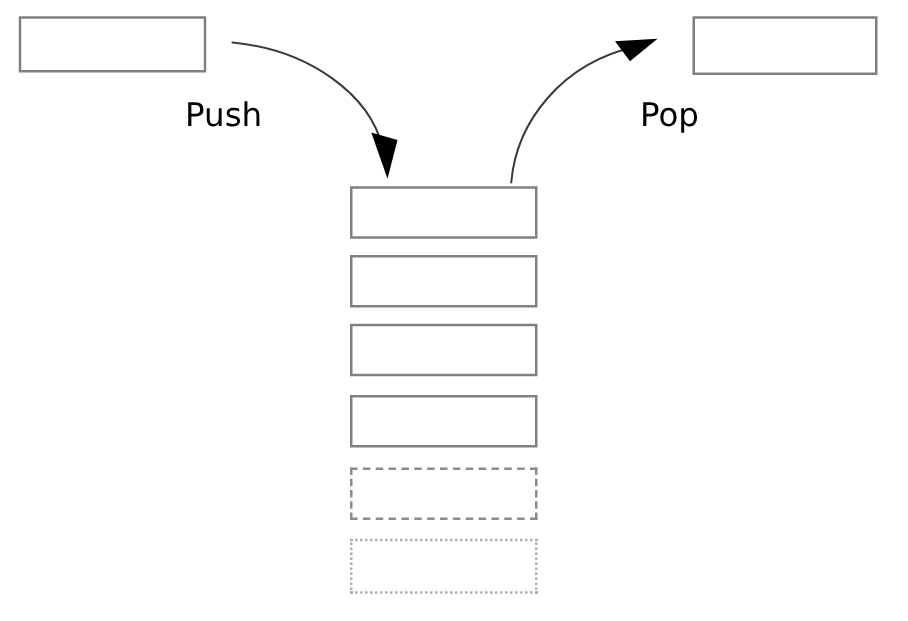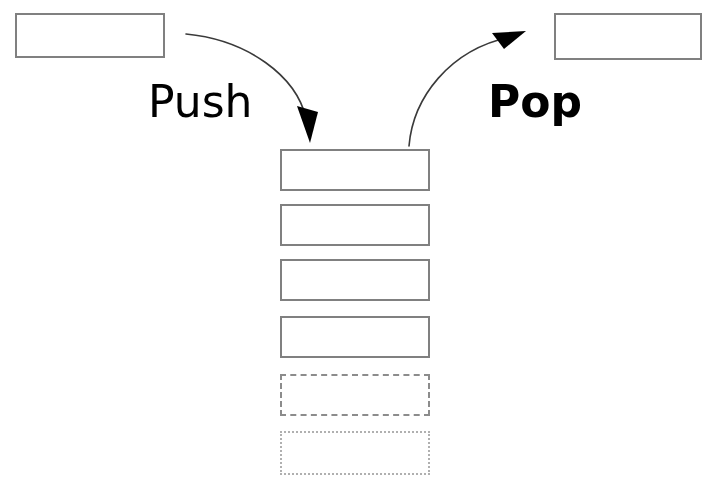--- a/index.html
+++ b/index.html
@@ -27,21 +27,21 @@
   }
   .box-dashed {
     border: 2px dashed #8c8c8c;
   }
   .box-dotted {
     border: 2px dotted #b0b0b0;
   }
   .label {
     position: absolute;
     color: #000000;
-    font-size: 44px;
+    font-size: 26px;
     line-height: 1;
     font-family: "DejaVu Sans", "Liberation Sans", sans-serif;
     letter-spacing: 0px;
     white-space: nowrap;
   }
   #arrow-layer {
     position: absolute;
     left: 0;
     top: 0;
     width: 726px;
@@ -74,15 +74,15 @@
 
     <path d="M 186,34 C 248,40 296,76 306,118" fill="none" stroke="#3a3a3a" stroke-width="1.6" stroke-linecap="round"></path>
     <polygon points="310,143 297,106 318,112" fill="#000000"></polygon>
 
     <path d="M 409,146 C 413,98 449,50 510,37" fill="none" stroke="#3a3a3a" stroke-width="1.6" stroke-linecap="round"></path>
     <polygon points="526,31 492,33 504,49" fill="#000000"></polygon>
   </svg>
 
   <div class="label" style="left:148px; top:80px;">Push</div>
 
-  <div class="label" style="left:488px; top:80px;font-weight:bold;">Pop</div>
+  <div class="label" style="left:512px; top:80px;">Pop</div>
 
 </div>
 
 </body></html>

